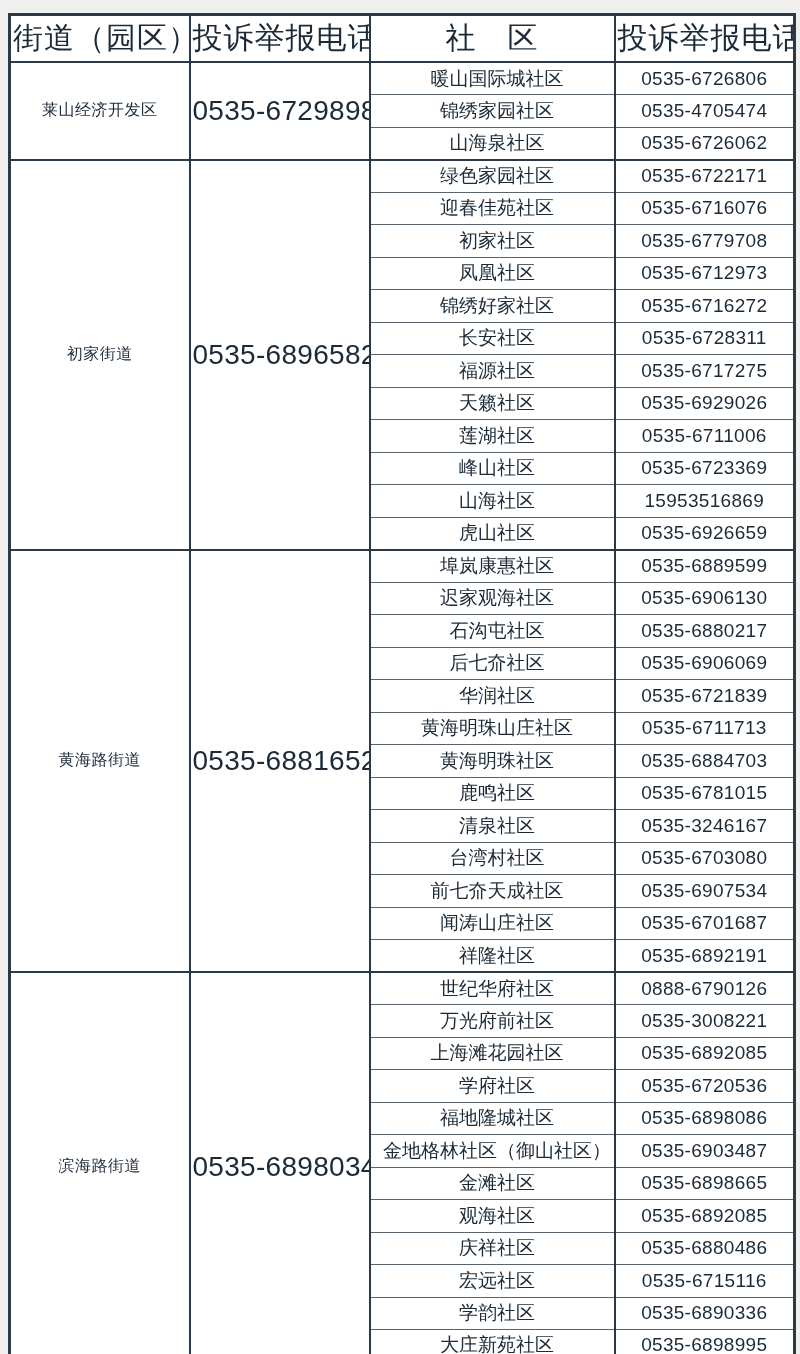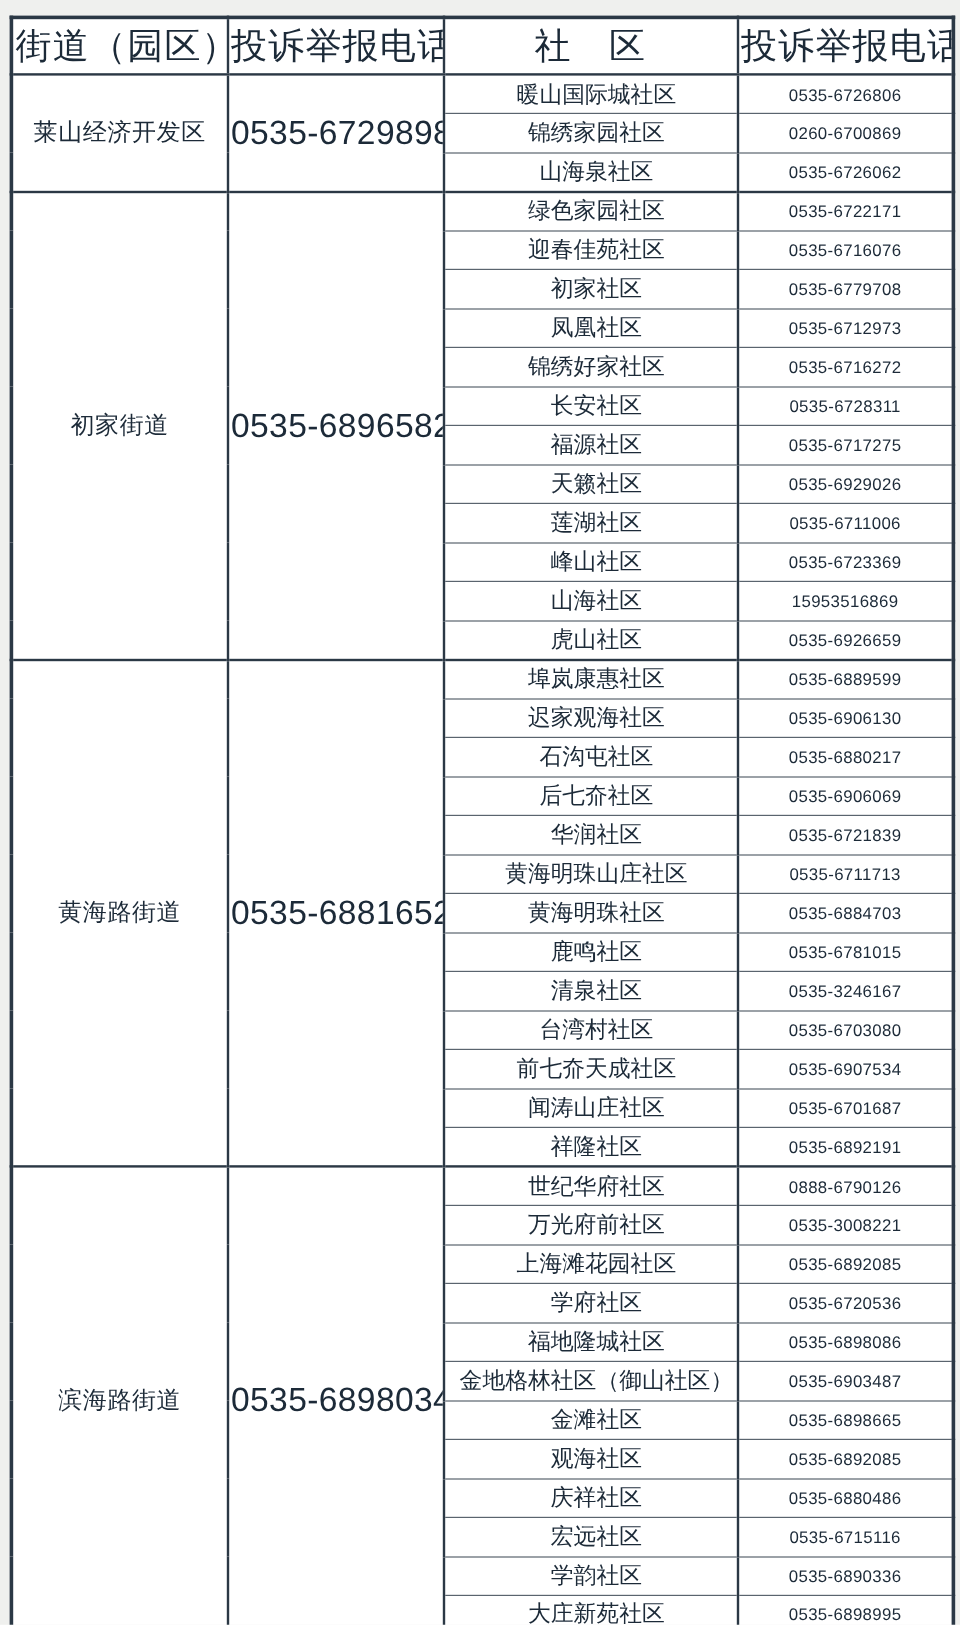--- a/index.html
+++ b/index.html
@@ -40,38 +40,38 @@
     height: 45px;
     font-size: 30px;
     font-weight: normal;
     border-left: 2px solid #2b3845;
     border-bottom: 2px solid #2b3845;
     letter-spacing: 1px;
   }
   tbody tr { height: 32.5px; }
   td { font-size: 19px; }
   td.street-cell {
-    font-size: 20px;
+    font-size: 16px;
     letter-spacing: 0.5px;
     border-left: 2px solid #2b3845;
   }
   td.street-phone-cell {
     font-size: 28px;
     letter-spacing: 0.3px;
     border-left: 2px solid #2b3845;
   }
   td.community-cell {
     border-left: 2px solid #2b3845;
     border-top: 1px solid #5a646e;
     padding-left: 12px;
   }
   td.phone-cell {
     border-left: 2px solid #2b3845;
     border-top: 1px solid #5a646e;
-    font-size: 14px;
+    font-size: 19px;
     letter-spacing: 0.3px;
     margin-top: 19px;
   }
   tr.group-start td {
     border-top: 2px solid #2b3845;
   }
 </style>
 </head>
 <body>
 
@@ -92,21 +92,21 @@
   </thead>
   <tbody>
       <tr class="group-start">
         <td rowspan="3" class="street-cell">莱山经济开发区</td>
         <td rowspan="3" class="street-phone-cell">0535-6729898</td>
         <td class="community-cell">暖山国际城社区</td>
         <td class="phone-cell">0535-6726806</td>
       </tr>
       <tr>
         <td class="community-cell">锦绣家园社区</td>
-        <td class="phone-cell">0260-6700869</td>
+        <td class="phone-cell">0535-4705474</td>
       </tr>
       <tr>
         <td class="community-cell">山海泉社区</td>
         <td class="phone-cell">0535-6726062</td>
       </tr>
       <tr class="group-start">
         <td rowspan="12" class="street-cell">初家街道</td>
         <td rowspan="12" class="street-phone-cell">0535-6896582</td>
         <td class="community-cell">绿色家园社区</td>
         <td class="phone-cell">0535-6722171</td>

